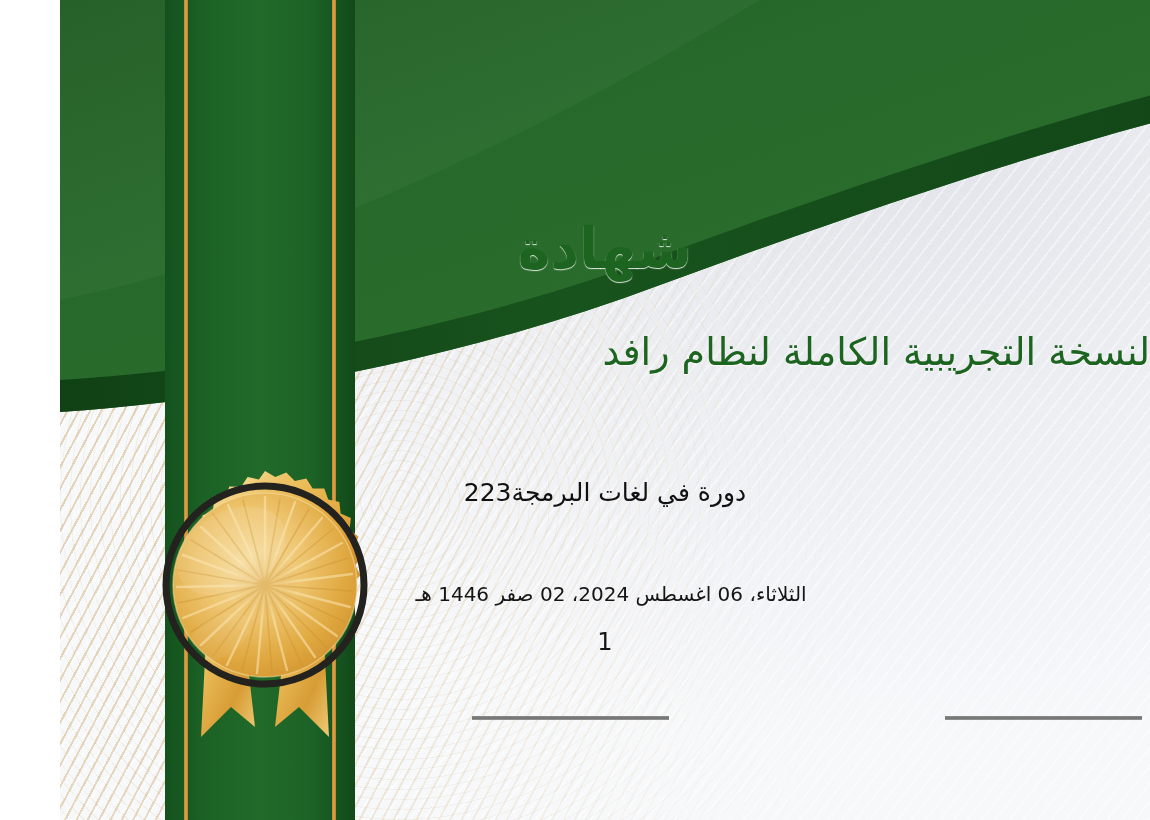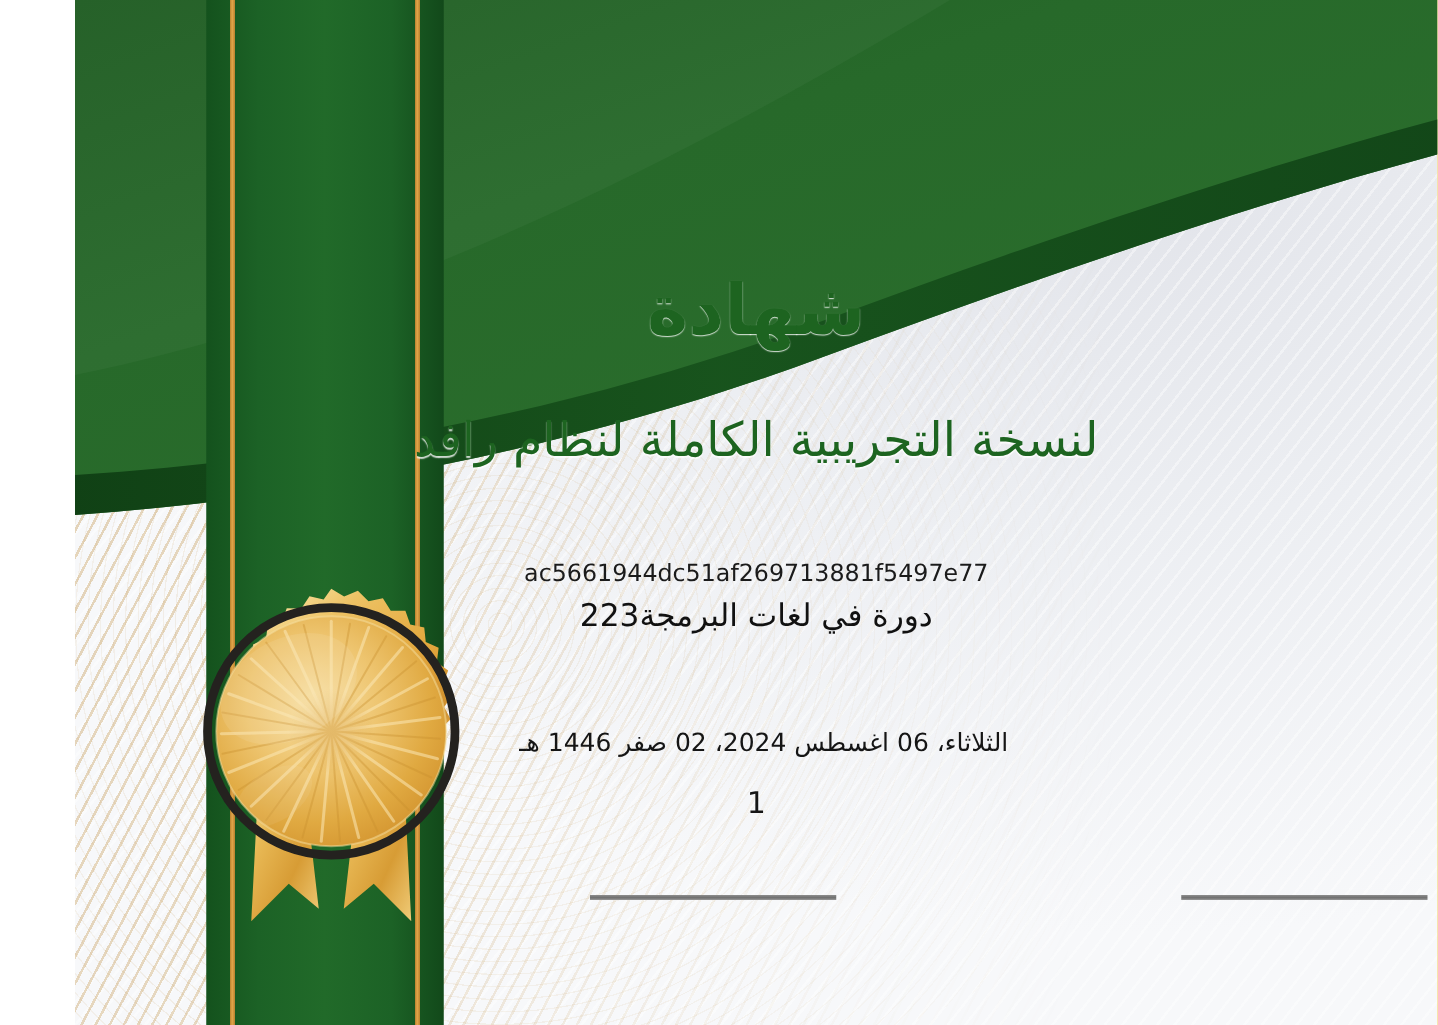--- a/index.html
+++ b/index.html
@@ -10,21 +10,21 @@
   }
   body {
     font-family: "DejaVu Sans", "Liberation Sans", sans-serif;
   }
 
   .certificate {
     position: relative;
     width: 1090px;
     height: 820px;
     overflow: hidden;
-    background: #eab308;
+    background: #fde047;
   }
 
   
   .paper-base {
     position: absolute;
     inset: 0;
     background:
       radial-gradient(ellipse 900px 600px at 78% 18%, #e2e4ea 0%, #eceef2 45%, #f7f8fa 100%),
       linear-gradient(125deg, #fbfbfc 0%, #f2f3f6 40%, #fafafb 100%);
   }
@@ -130,21 +130,20 @@
     font-weight: bold;
     color: #1d6420;
     letter-spacing: 0px;
     text-shadow: 0 1px 1px rgba(255,255,255,0.85);
   }
   .subtitle {
     position: absolute;
     left: 0;
     right: 0;
     top: 330px;
-    text-align: center;
     font-size: 38px;
     font-weight: normal;
     color: #1d6420;
     text-shadow: 0 1px 1px rgba(255,255,255,0.8);
   }
   .hash {
     position: absolute;
     left: 0;
     right: 0;
     top: 448px;
@@ -340,21 +339,20 @@
       <ellipse cx="84" cy="182" rx="34" ry="20" fill="#ffffff" opacity="0.12" transform="rotate(-32 84 182)"></ellipse>
     </g>
 
     <circle cx="130" cy="130" r="92" fill="none" stroke="#f6dfa2" stroke-width="1.6" opacity="0.5"></circle>
   </svg>
 
   <div class="title">شهادة</div>
 
   <div class="subtitle">لنسخة التجريبية الكاملة لنظام رافد</div>
 
-  <div class="hash">ac5661944dc51af269713881f5497e77</div>
 
   <div class="course">دورة في لغات البرمجة223</div>
 
   <div class="issue-date">الثلاثاء، 06 اغسطس 2024، 02 صفر 1446 هـ</div>
 
   <div class="serial">1</div>
 
   <div class="sig-line left"></div>
   <div class="sig-line right"></div>
 

